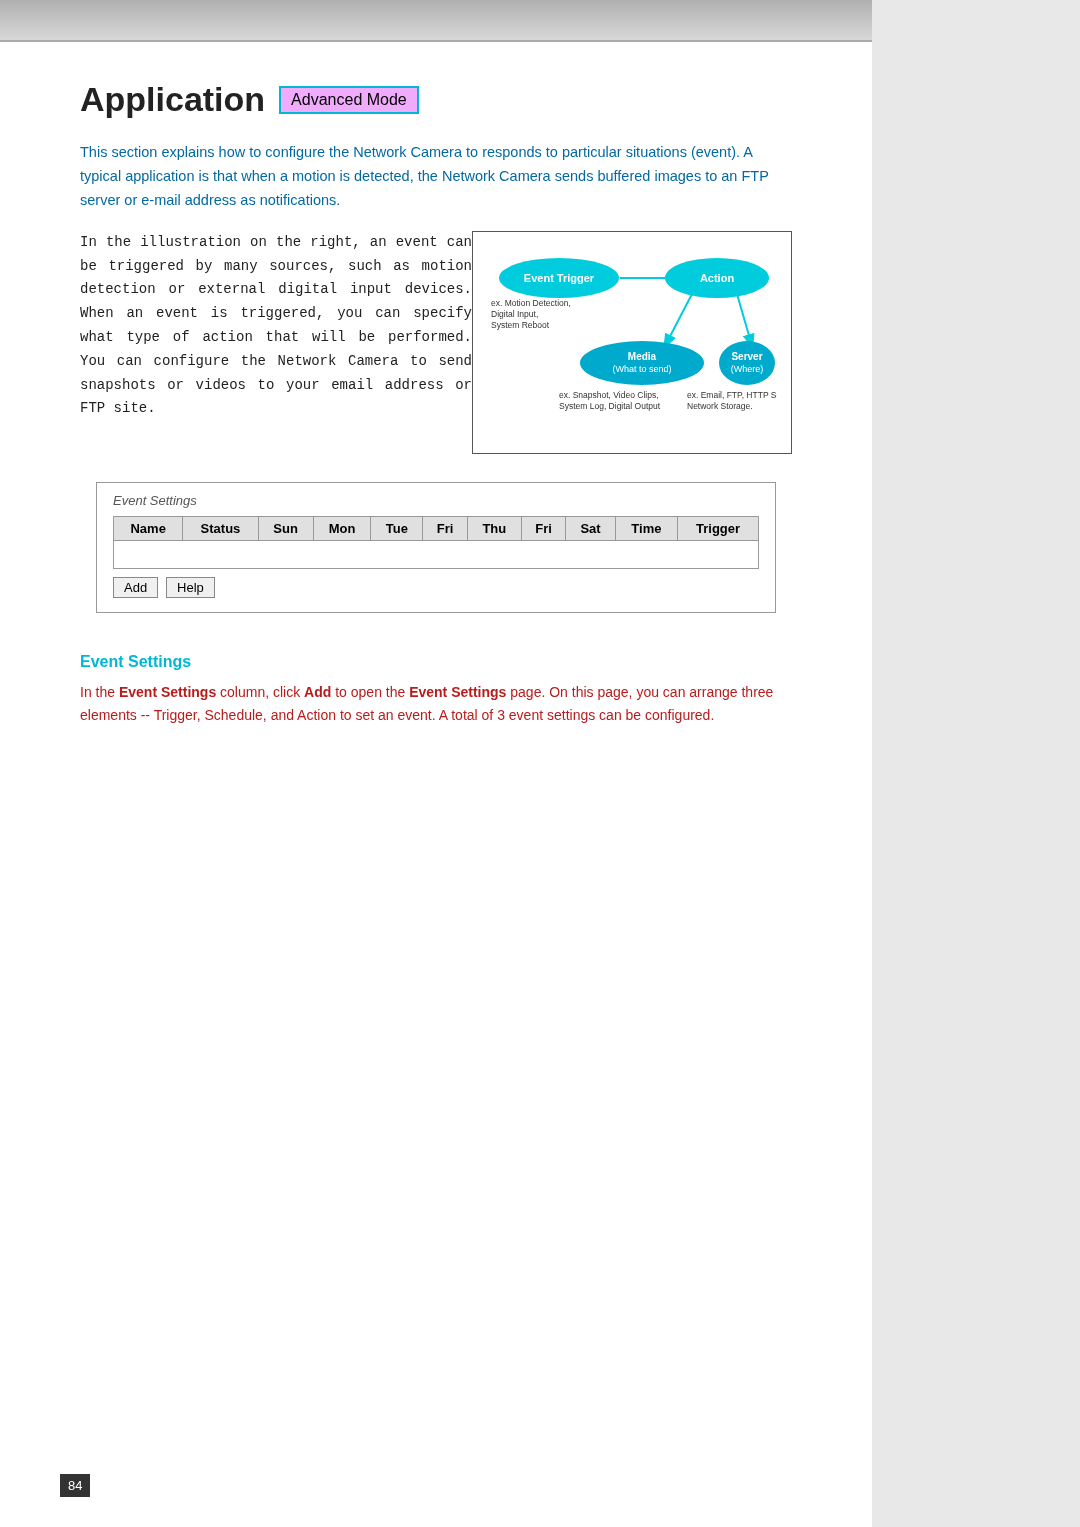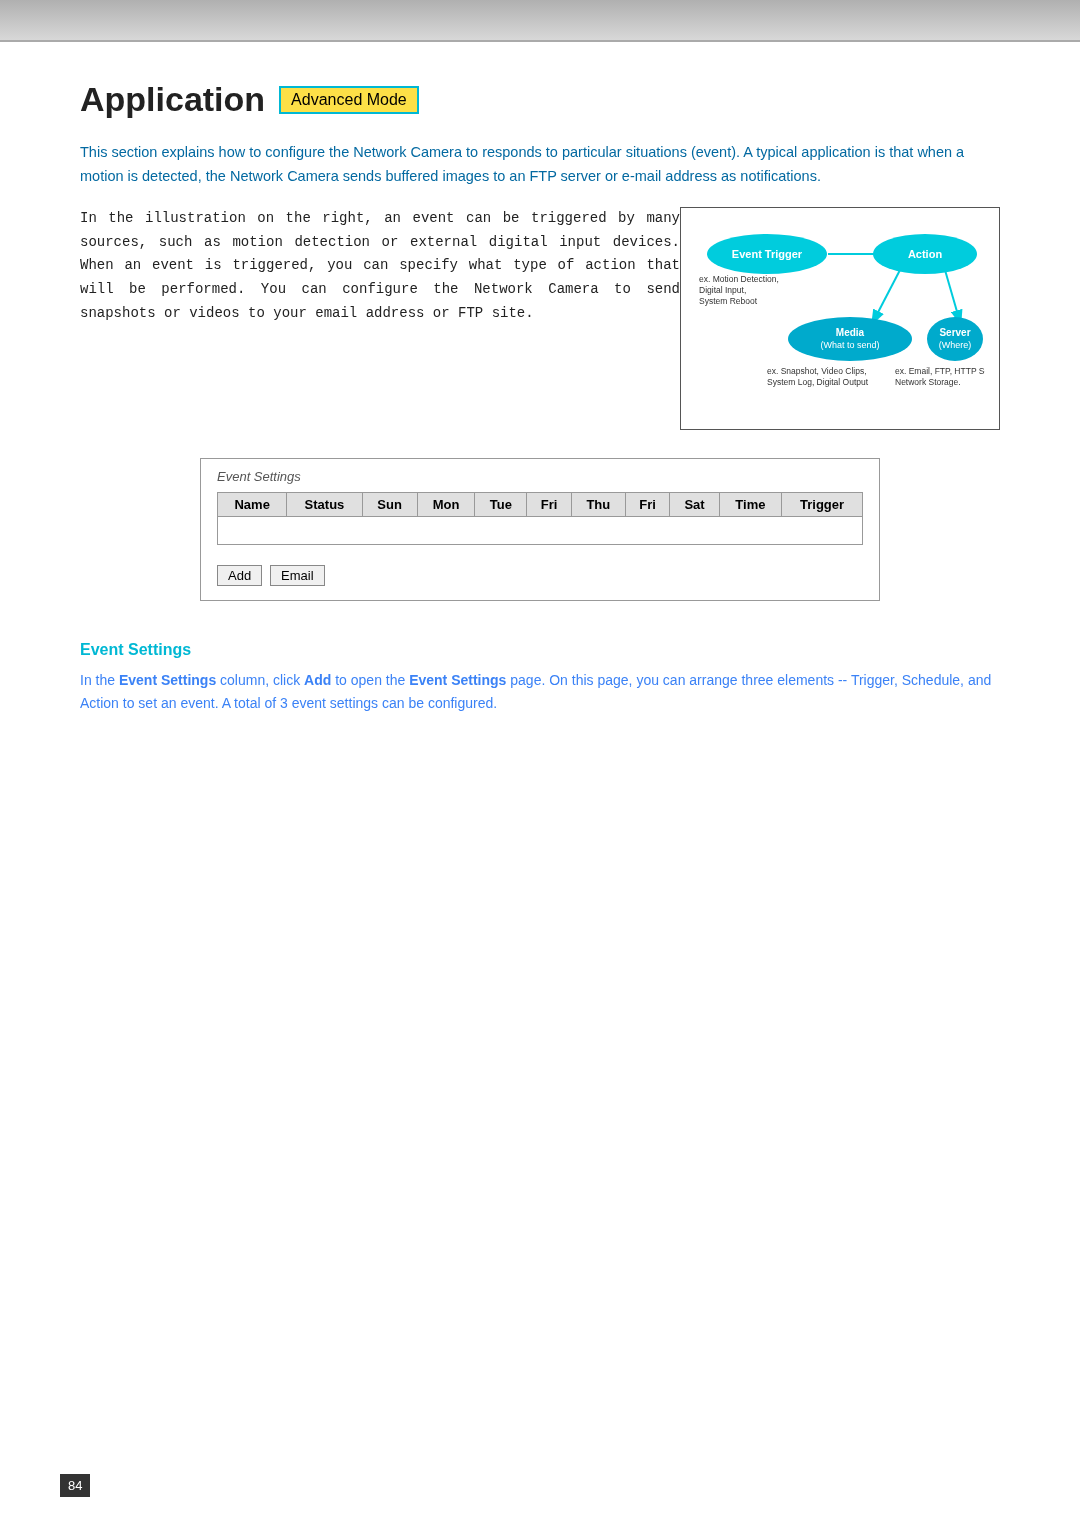--- a/index.html
+++ b/index.html
@@ -5,21 +5,21 @@
     * { margin: 0; padding: 0; box-sizing: border-box; }
 
     body {
       background: #e8e8e8;
       font-family: Arial, sans-serif;
       font-size: 14px;
       color: #000;
     }
 
     .page-wrapper {
-      width: 1080px;
+      width: 872px;
       min-height: 1527px;
       background: #fff;
       position: relative;
       padding: 60px 80px 80px 80px;
     }
 
     
     .top-bar {
       position: absolute;
       top: 0; left: 0; right: 0;
@@ -52,21 +52,21 @@
       color: #222;
       font-family: Arial, sans-serif;
     }
 
     .advanced-mode-badge {
       border: 2px solid #00b8d4;
       color: #000;
       font-size: 16px;
       font-weight: normal;
       padding: 3px 10px;
-      background: #fde047;
+      background: #f0abfc;
     }
 
     
     .intro-text {
       font-size: 14.5px;
       line-height: 1.65;
       margin-bottom: 18px;
       color: #0369a1;
     }
 
@@ -112,21 +112,21 @@
       font-size: 13px;
       color: #555;
       margin-bottom: 8px;
       font-style: italic;
     }
 
     .event-table {
       width: 100%;
       border-collapse: collapse;
       font-size: 13px;
-      margin-bottom: 20px;
+      margin-bottom: 8px;
     }
 
     .event-table th {
       background: #e0e0e0;
       border: 1px solid #999;
       padding: 4px 8px;
       text-align: center;
       font-weight: bold;
       font-size: 13px;
     }
@@ -156,21 +156,21 @@
     .event-settings-heading {
       color: #00b8d4;
       font-size: 16px;
       font-weight: bold;
       margin-bottom: 10px;
     }
 
     .event-settings-desc {
       font-size: 14px;
       line-height: 1.65;
-      color: #3b82f6;
+      color: #b91c1c;
     }
 
     .event-settings-desc strong {
       font-weight: bold;
     }
 
     
     .page-number {
       position: absolute;
       bottom: 30px;
@@ -266,21 +266,21 @@
           </tr>
         </thead>
         <tbody>
           <tr>
             <td colspan="11" style="height:28px; border:1px solid #999;"></td>
           </tr>
         </tbody>
       </table>
       <div>
         <button class="btn">Add</button>
-        <button class="btn">Email</button>
+        <button class="btn">Help</button>
       </div>
     </div>
 
     <div>
       <div class="event-settings-heading">Event Settings</div>
       <p class="event-settings-desc">
         In the <strong>Event Settings</strong> column, click <strong>Add</strong> to open the <strong>Event Settings</strong> page. On this page, you can arrange three elements -- Trigger, Schedule, and Action to set an event. A total of 3 event settings can be configured.
       </p>
     </div>
 

